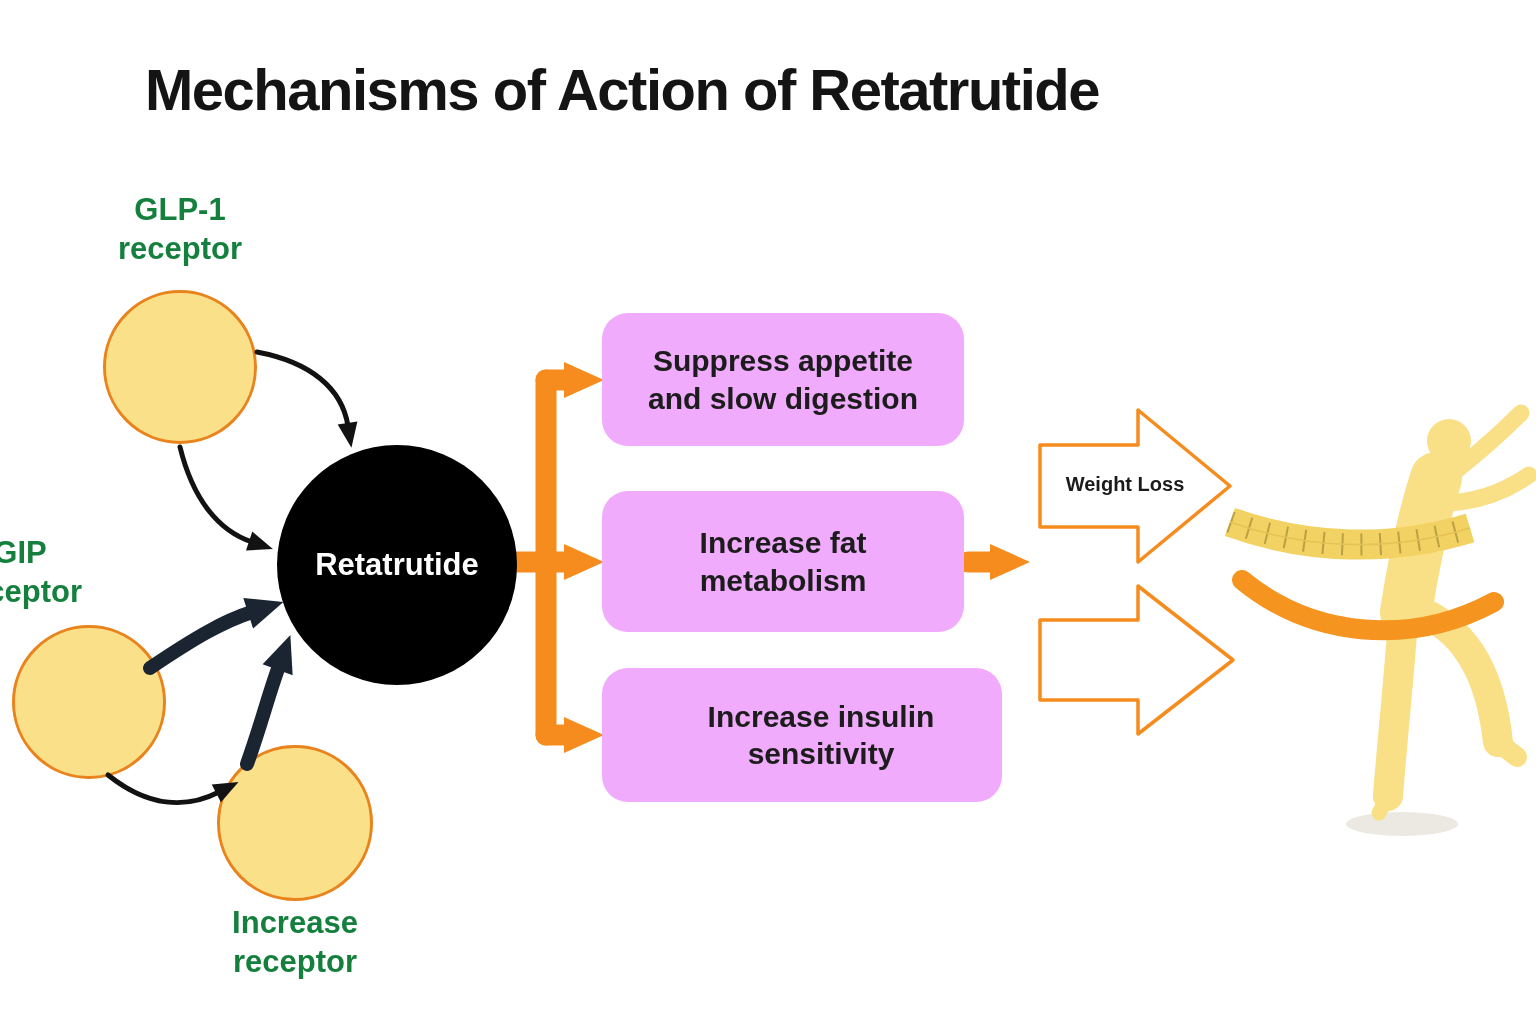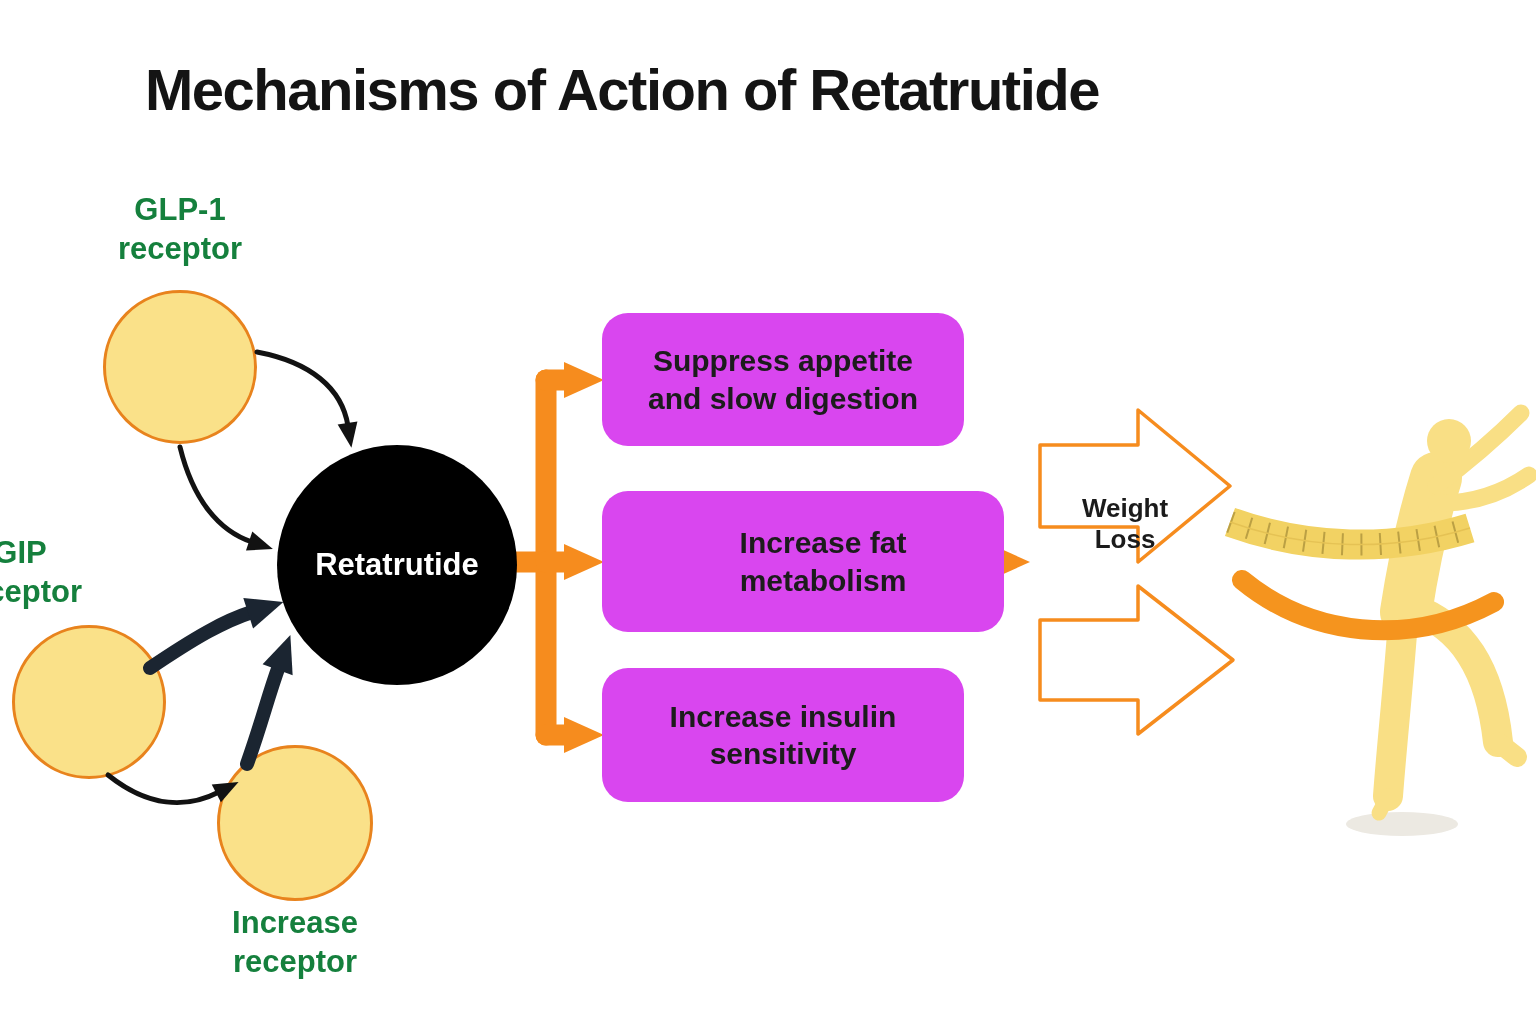--- a/index.html
+++ b/index.html
@@ -41,35 +41,35 @@
     position:absolute;z-index:2;
     left:277px;top:445px;width:240px;height:240px;border-radius:50%;
     background:#000000;
     display:flex;align-items:center;justify-content:center;
     color:#ffffff;font-size:31px;font-weight:700;
   }
 
   .effect-box{
     position:absolute;z-index:2;
     left:602px;width:362px;
-    background:#d946ef;border-radius:26px;
+    background:#f0abfc;border-radius:26px;
     display:flex;align-items:center;justify-content:center;
     text-align:center;font-size:30px;font-weight:700;color:#1c1c1c;
     white-space:pre-line;line-height:1.25;
   }
   .e1{top:313px;height:133px;}
-  .e2{top:491px;height:141px;padding-left:40px;}
-  .e3{top:668px;height:134px;}
+  .e2{top:491px;height:141px;}
+  .e3{top:668px;height:134px;padding-left:38px;}
 
   .outcome-text{
     position:absolute;z-index:2;
     text-align:center;font-weight:700;color:#1b1b1b;
     white-space:pre-line;
   }
-  .o1{left:1052px;top:473px;width:146px;font-size:26px;margin-top:20px;}
+  .o1{left:1052px;top:473px;width:146px;font-size:20px;}
   .o2{left:1045px;top:626px;width:150px;font-size:19px;line-height:1.28;}
 </style>
 </head>
 <body>
 
 <div class="canvas">
 
   <svg id="layer-under" class="layer" viewBox="0 0 1536 1024">
     <defs>
       <marker id="mO" markerUnits="userSpaceOnUse" markerWidth="48" markerHeight="48" refX="6" refY="24" orient="auto">

